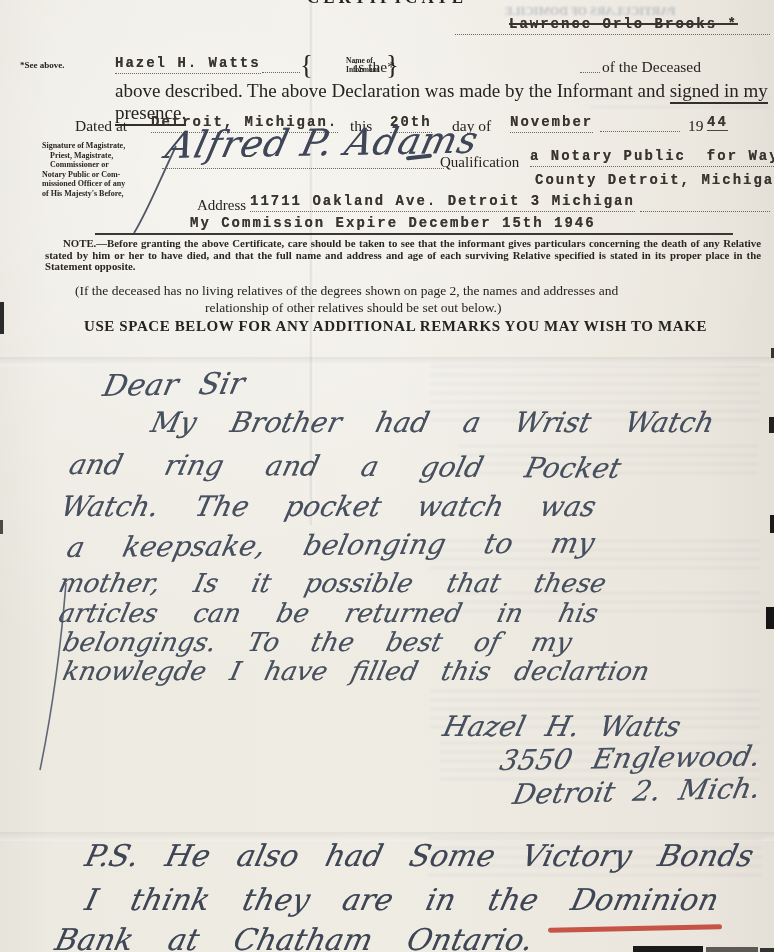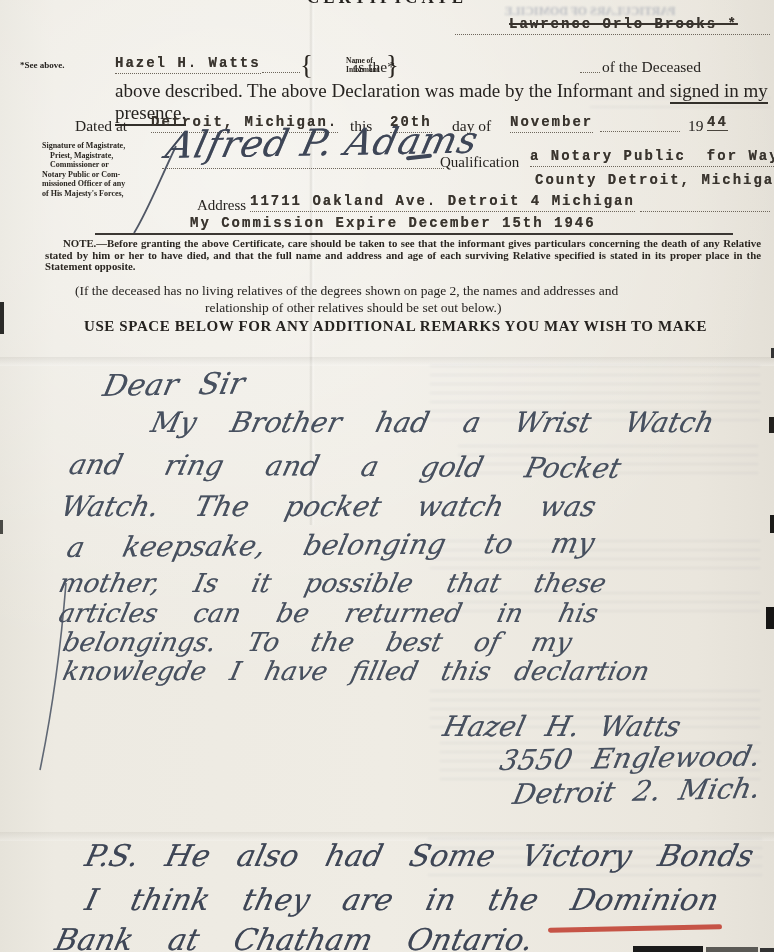--- a/index.html
+++ b/index.html
@@ -84,33 +84,33 @@
   <div class="abs dots" style="left:600px;top:131px;width:80px;"></div>
   <div class="abs prt" style="left:688px;top:117px;font-size:15.5px;">19</div>
   <div class="abs type" style="left:707px;top:114px;border-bottom:1.5px solid #4a453e;">44</div>
 
   <div class="abs mlabel" style="left:42px;top:141px;width:120px;">
     <span>Signature of Magistrate,</span>
     <span style="padding-left:8px;">Priest, Magistrate,</span>
     <span style="padding-left:8px;">Commissioner or</span>
     <span>Notary Public or Com-</span>
     <span>missioned Officer of any</span>
-    <span>of His Majesty's Forces,</span>
+    <span>of His Majesty's Before,</span>
   </div>
 
   <div class="abs hand" style="left:162px;top:124px;font-size:37px;letter-spacing:1px;color:#3e4657;transform:skewX(-14deg) rotate(-1deg);">Alfred P. Adams</div>
   <div class="abs dots" style="left:162px;top:168px;width:282px;"></div>
   <div class="abs" style="left:406px;top:155px;width:26px;height:4px;background:#3e4657;border-radius:2px;transform:rotate(-7deg);"></div>
 
   <div class="abs prt" style="left:440px;top:154px;font-size:15px;">Qualification</div>
   <div class="abs type u-dot" style="left:530px;top:148px;">a Notary Public  for Wayne</div>
   <div class="abs type" style="left:535px;top:172px;">County Detroit, Michigan.</div>
 
   <div class="abs prt" style="left:197px;top:197px;font-size:15px;">Address</div>
-  <div class="abs type u-dot" style="left:250px;top:193px;">11711 Oakland Ave. Detroit 4 Michigan</div>
+  <div class="abs type u-dot" style="left:250px;top:193px;">11711 Oakland Ave. Detroit 3 Michigan</div>
   <div class="abs dots" style="left:640px;top:211px;width:130px;"></div>
   <div class="abs type" style="left:190px;top:215px;">My Commission Expire December 15th 1946</div>
   <div class="abs rule" style="left:95px;top:233px;width:638px;height:2px;"></div>
 
   <div class="abs note" style="left:45px;top:238px;width:716px;">NOTE.—Before granting the above Certificate, care should be taken to see that the informant gives particulars concerning the death of any Relative stated by him or her to have died, and that the full name and address and age of each surviving Relative specified is stated in its proper place in the Statement opposite.</div>
 
   <div class="abs prt" style="left:75px;top:283px;font-size:13.5px;">(If the deceased has no living relatives of the degrees shown on page 2, the names and addresses and</div>
   <div class="abs prt" style="left:84px;top:318px;font-size:15px;font-weight:600;letter-spacing:.6px;">USE SPACE BELOW FOR ANY ADDITIONAL REMARKS YOU MAY WISH TO MAKE</div>
 
   <div class="abs prt" style="left:205px;top:300px;font-size:13.5px;">relationship of other relatives should be set out below.)</div>

